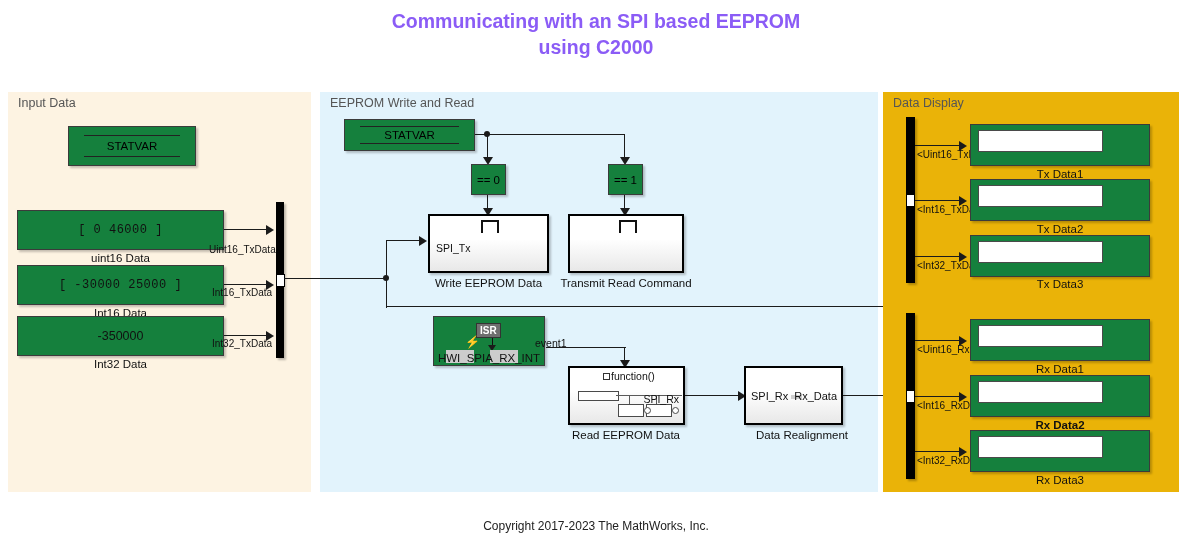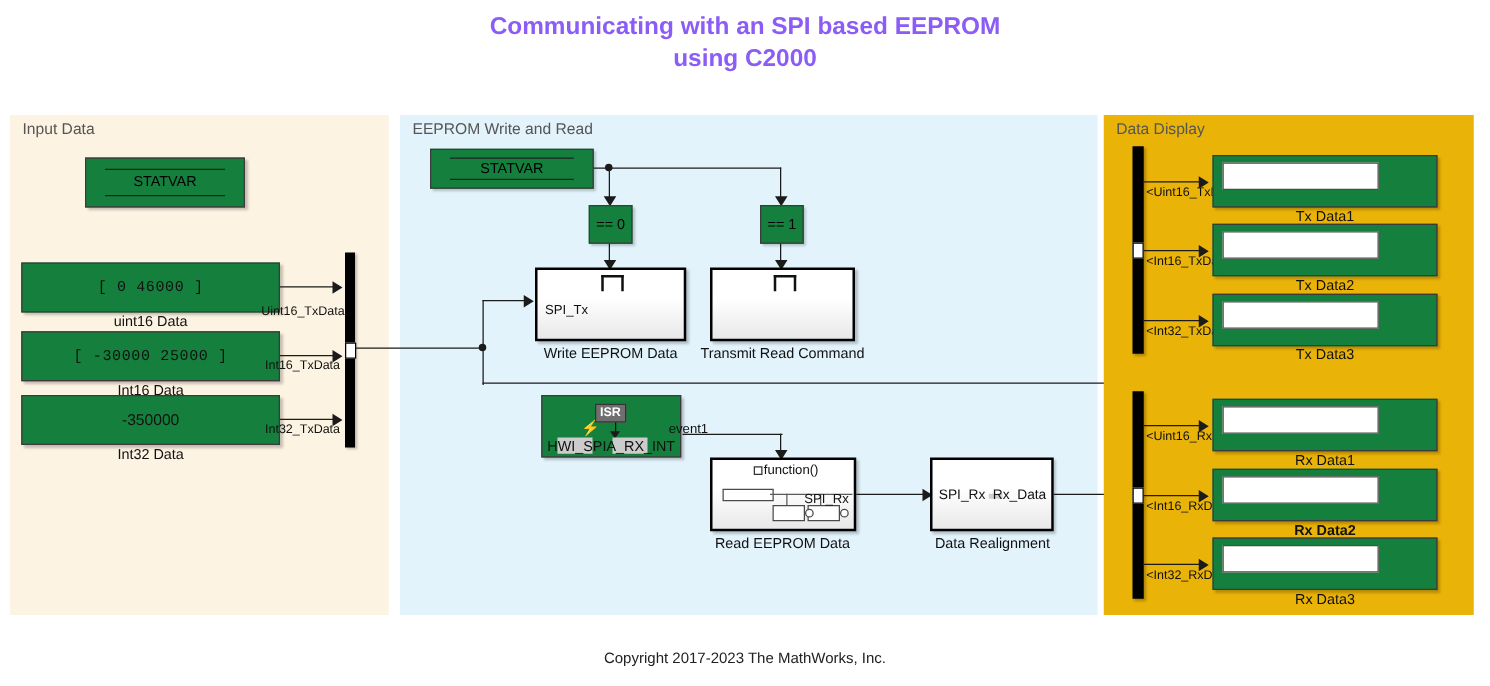--- a/index.html
+++ b/index.html
@@ -288,21 +288,21 @@
   <div class="blk-label" style="left:566px; top:429px; width:120px;">Read EEPROM Data</div>
 
   <div class="wire wh" style="left:685px; top:395px; width:59px;"></div>
   <div class="arrow" style="left:738px; top:391px;"></div>
 
   <div class="blk blk-sub" style="left:744px; top:366px; width:99px; height:59px;">
     <div class="dr-txt" style="left:5px; top:22px;">SPI_Rx</div>
     <div class="dr-bar" style="left:45px; top:27px; width:11px;"></div>
     <div class="dr-txt" style="right:4px; top:22px;">Rx_Data</div>
   </div>
-  <div class="blk-label" style="left:740px; top:429px; width:108px;">Data Realignment</div>
+  <div class="blk-label" style="left:740px; top:429px; width:108px;text-align:right;">Data Realignment</div>
 
   <div class="wire wh" style="left:843px; top:395px; width:65px;"></div>
   <div class="arrow" style="left:896px; top:391px;"></div>
 
   <div class="panel" id="panel-display" style="background: #eab308;">
     <div class="panel-title">Data Display</div>
   </div>
 
   <div class="busbar" style="left:906px; top:117px; width:9px; height:166px;"></div>
   <div class="bus-nub" style="left:906px; top:194px;"></div>

